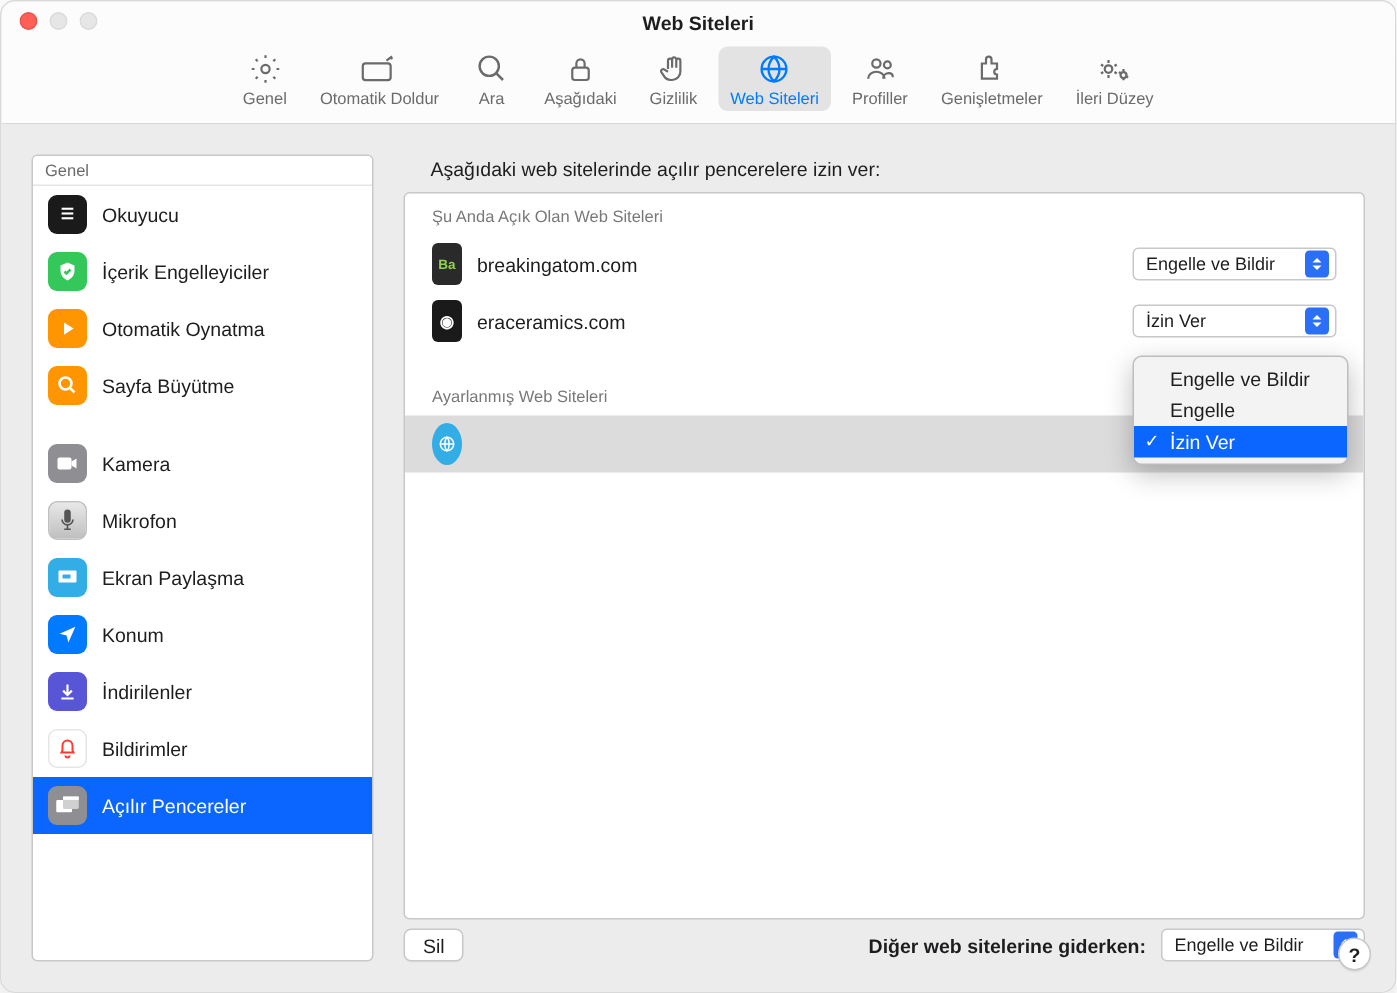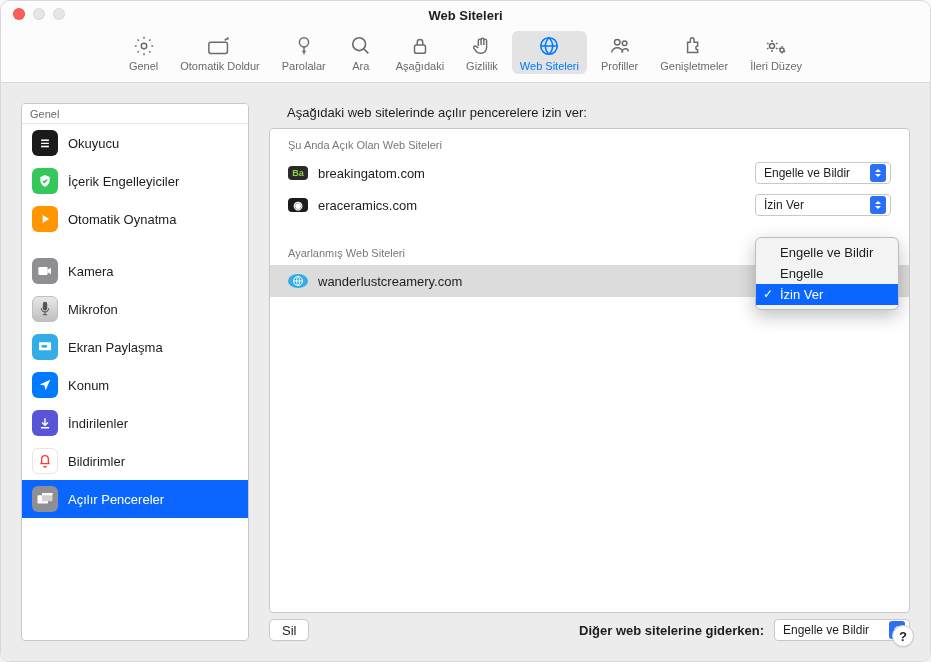--- a/index.html
+++ b/index.html
@@ -34,21 +34,21 @@
 .side-item.selected { background: #0a66ff; color: #fff; }
 .side-icon { width: 26px; height: 26px; border-radius: 6px; display: flex; align-items: center; justify-content: center; flex-shrink: 0; }
 
 
 .content { flex: 1; display: flex; flex-direction: column; }
 .content-heading { font-size: 13px; margin: 2px 0 8px 18px; }
 .site-table { flex: 1; background: #fff; border: 1px solid #c8c8c8; border-radius: 4px; overflow: hidden; position: relative; }
 .section-header { font-size: 11px; color: #787878; padding: 10px 18px 6px; }
 .site-row { display: flex; align-items: center; padding: 5px 18px; gap: 10px; }
 .site-row.selected { background: #dcdcdc; }
-.site-icon { width: 20px; height: 14px; border-radius: 4px; display: flex; align-items: center; justify-content: center; flex-shrink: 0; font-size: 9px; font-weight: bold; }
+.site-icon { width: 20px; height: 28px; border-radius: 4px; display: flex; align-items: center; justify-content: center; flex-shrink: 0; font-size: 9px; font-weight: bold; }
 .site-name { flex: 1; font-size: 13px; }
 .site-select { width: 136px; height: 22px; background: #fff; border: 1px solid #c8c8c8; border-radius: 4px; display: flex; align-items: center; padding: 0 4px 0 8px; font-size: 12px; position: relative; }
 .site-select .sel-arrows { margin-left: auto; width: 16px; height: 18px; background: #2a6ff5; border-radius: 3px; display: flex; flex-direction: column; align-items: center; justify-content: center; }
 .sel-arrows::before { content: ''; border-left: 3px solid transparent; border-right: 3px solid transparent; border-bottom: 3px solid #fff; margin-bottom: 2px; }
 .sel-arrows::after { content: ''; border-left: 3px solid transparent; border-right: 3px solid transparent; border-top: 3px solid #fff; }
 
 .footer-row { display: flex; align-items: center; margin-top: 6px; gap: 10px; }
 .btn { background: #fff; border: 1px solid #c8c8c8; border-radius: 5px; padding: 2px 12px; font-size: 13px; height: 22px; display: flex; align-items: center; box-shadow: 0 1px 0 rgba(0,0,0,.02); }
 .footer-label { margin-left: auto; font-size: 13px; font-weight: bold; }
 .footer-select { width: 136px; }
@@ -93,29 +93,20 @@
     <div class="tb-item">
       <span class="tb-icon">
         <svg width="28" height="22" viewBox="0 0 28 22" stroke-width="1.6">
             <rect x="2" y="7" width="20" height="12" rx="2"></rect>
             <path d="M19 5l4-3M22 2l1 2"></path>
           </svg>
       </span>
       <span class="tb-label">Otomatik Doldur</span>
     </div>
 
-    <div class="tb-item">
-      <span class="tb-icon">
-        <svg width="22" height="22" viewBox="0 0 24 24" stroke-width="1.6">
-            <circle cx="12" cy="8" r="5"></circle>
-            <path d="M12 13v8M10 18h4"></path>
-          </svg>
-      </span>
-      <span class="tb-label">Parolalar</span>
-    </div>
 
     <div class="tb-item">
       <span class="tb-icon">
         <svg width="22" height="22" viewBox="0 0 24 24" stroke-width="1.8">
             <circle cx="10" cy="10" r="7"></circle>
             <path d="M15 15l5 5"></path>
           </svg>
       </span>
       <span class="tb-label">Ara</span>
     </div>
@@ -206,20 +197,29 @@
 
         <div class="side-item">
           <span class="side-icon" style="background:#ff9500">
             <svg width="14" height="14" viewBox="0 0 24 24">
                 <path d="M8 5v14l11-7z" fill="#fff"></path>
               </svg>
           </span>
           <span>Otomatik Oynatma</span>
         </div>
 
+        <div class="side-item">
+          <span class="side-icon" style="background:#ff9500">
+            <svg width="16" height="16" viewBox="0 0 24 24" fill="none" stroke="#fff" stroke-width="2.5">
+                <circle cx="10" cy="10" r="6"></circle>
+                <path d="M15 15l4 4"></path>
+              </svg>
+          </span>
+          <span>Sayfa Büyütme</span>
+        </div>
 
         <div class="side-item" style="margin-top:14px">
           <span class="side-icon" style="background:#8e8e93">
             <svg width="16" height="14" viewBox="0 0 24 20" fill="#fff">
                 <rect x="2" y="4" width="14" height="12" rx="2"></rect>
                 <path d="M16 8l5-3v10l-5-3z"></path>
               </svg>
           </span>
           <span>Kamera</span>
         </div>
@@ -312,21 +312,20 @@
 
         <div class="section-header" style="padding-top:26px">Ayarlanmış Web Siteleri</div>
 
         <div class="site-row selected">
           <span class="site-icon" style="background:#32ade6;color:#fff;border-radius:50%">
             <svg width="12" height="12" viewBox="0 0 24 24" stroke="#fff" stroke-width="2" fill="none">
                 <circle cx="12" cy="12" r="9"></circle>
                 <path d="M3 12h18M12 3c2 2 3 5 3 9s-1 7-3 9c-2-2-3-5-3-9s1-7 3-9z"></path>
               </svg>
           </span>
-          <span class="site-name">wanderlustcreamery.com</span>
           <div class="site-select" style="visibility:hidden">
             <span>İzin Ver</span>
             <span class="sel-arrows"></span>
           </div>
         </div>
 
         <div class="popup">
           <div class="popup-item">Engelle ve Bildir</div>
           <div class="popup-item">Engelle</div>
           <div class="popup-item selected">İzin Ver</div>

